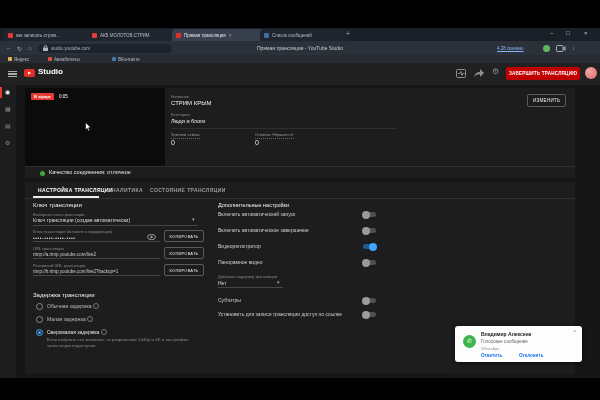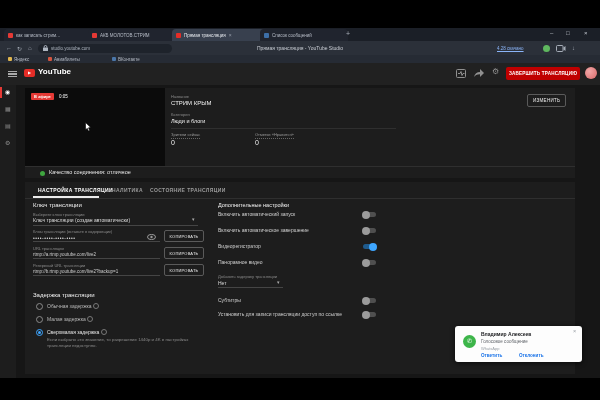--- a/index.html
+++ b/index.html
@@ -150,21 +150,21 @@
 </div>
 
 <div class="abs sheader">
   <div class="abs" style="left:8px;top:8px;width:9px;height:6px;">
     <span class="hambar" style="top:0;"></span>
       <span class="hambar" style="top:2.4px;"></span>
       <span class="hambar" style="top:4.8px;"></span>
   </div>
   <div>
     <div class="logobox">▶</div>
-    <div class="logotext">YouTube</div>
+    <div class="logotext">Studio</div>
   </div>
   <svg class="abs" style="left:456px;top:6px;" width="10" height="9">
       <rect x="0.5" y="0.5" width="9" height="8" rx="1" fill="none" stroke="#909090"></rect>
       <path d="M2 4.5 h2 l1 -2 l1 4 l1 -2 h1.5" fill="none" stroke="#909090"></path>
     </svg>
   <svg class="abs" style="left:474px;top:6px;" width="10" height="8">
       <path d="M6 0 L10 4 L6 8 L6 5.2 C2.6 5.2 1.2 6.4 0 8 C0.6 4.6 3 3 6 2.9 Z" fill="#909090"></path>
     </svg>
   <span class="abs" style="left:492px;top:4px;font-size:8px;color:#909090;">⚙</span>
   <div class="endbtn">ЗАВЕРШИТЬ ТРАНСЛЯЦИЮ</div>

